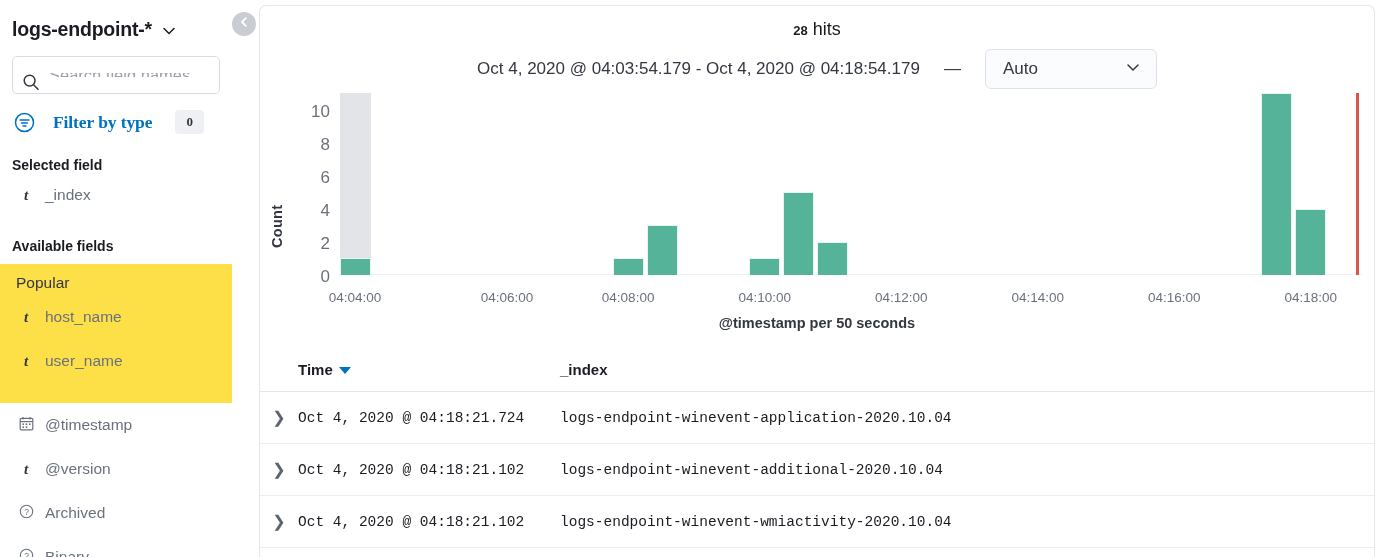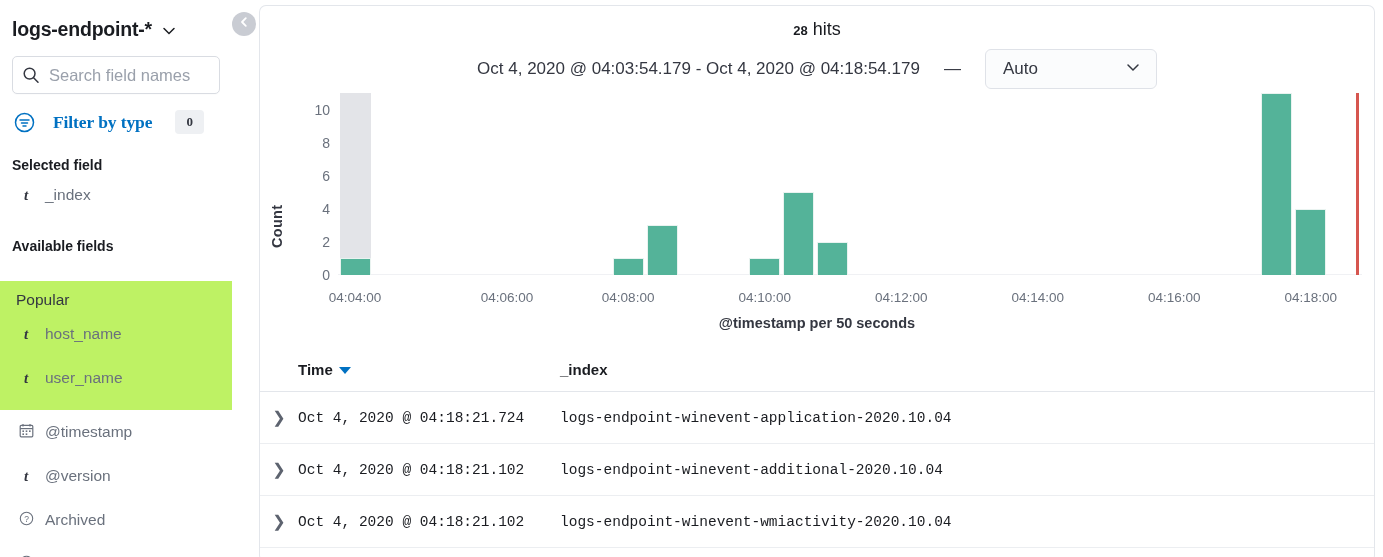--- a/index.html
+++ b/index.html
@@ -48,21 +48,20 @@
   }
   .idx-pattern .chev svg { display:block; }
 
   .search-wrap {
     margin: 12px 12px 0 12px;
     height: 38px;
     border: 1px solid #d9dce2;
     border-radius: 5px;
     background: #fff;
     display: flex;
-    align-items: center;
     padding: 16px 9px;
     gap: 9px;
     box-shadow: 0 1px 1px rgba(0,0,0,0.015);
   }
   .search-wrap .mag { flex: 0 0 18px; height:18px; }
   .search-input {
     border: none;
     outline: none;
     background: transparent;
     font-family: "Liberation Sans", sans-serif;
@@ -119,23 +118,23 @@
     font-size: 14px;
     color: #343741;
   }
   .ftype.italic-t {
     font-style: italic;
     font-weight: bold;
     font-family: "Liberation Serif", serif;
     font-size: 15px;
   }
   .popular-block {
-    background: #bef264;
-    margin-top: 27px;
-    padding: 3px 0 10px 0;
+    background: #fde047;
+    margin-top: 10px;
+    padding: 3px 0 20px 0;
   }
   .popular-label {
     font-size: 15.5px;
     color: #343741;
     padding: 7px 0 3px 16px;
   }
   .popular-block .field-row { height: 44px; }
 
   
   .collapse-btn {
@@ -215,21 +214,21 @@
     font-size: 14.5px;
     font-weight: bold;
     color: #343741;
     letter-spacing: 0.3px;
   }
   .ytick {
     position: absolute;
     right: 0;
     width: 40px;
     text-align: right;
-    font-size: 14px;
+    font-size: 17px;
     color: #6a717d;
   }
   .ytick-holder {
     position: absolute;
     left: 0; top: 0;
     width: 70px; height: 200px;
   }
   .plot {
     position: absolute;
     left: 78px;

